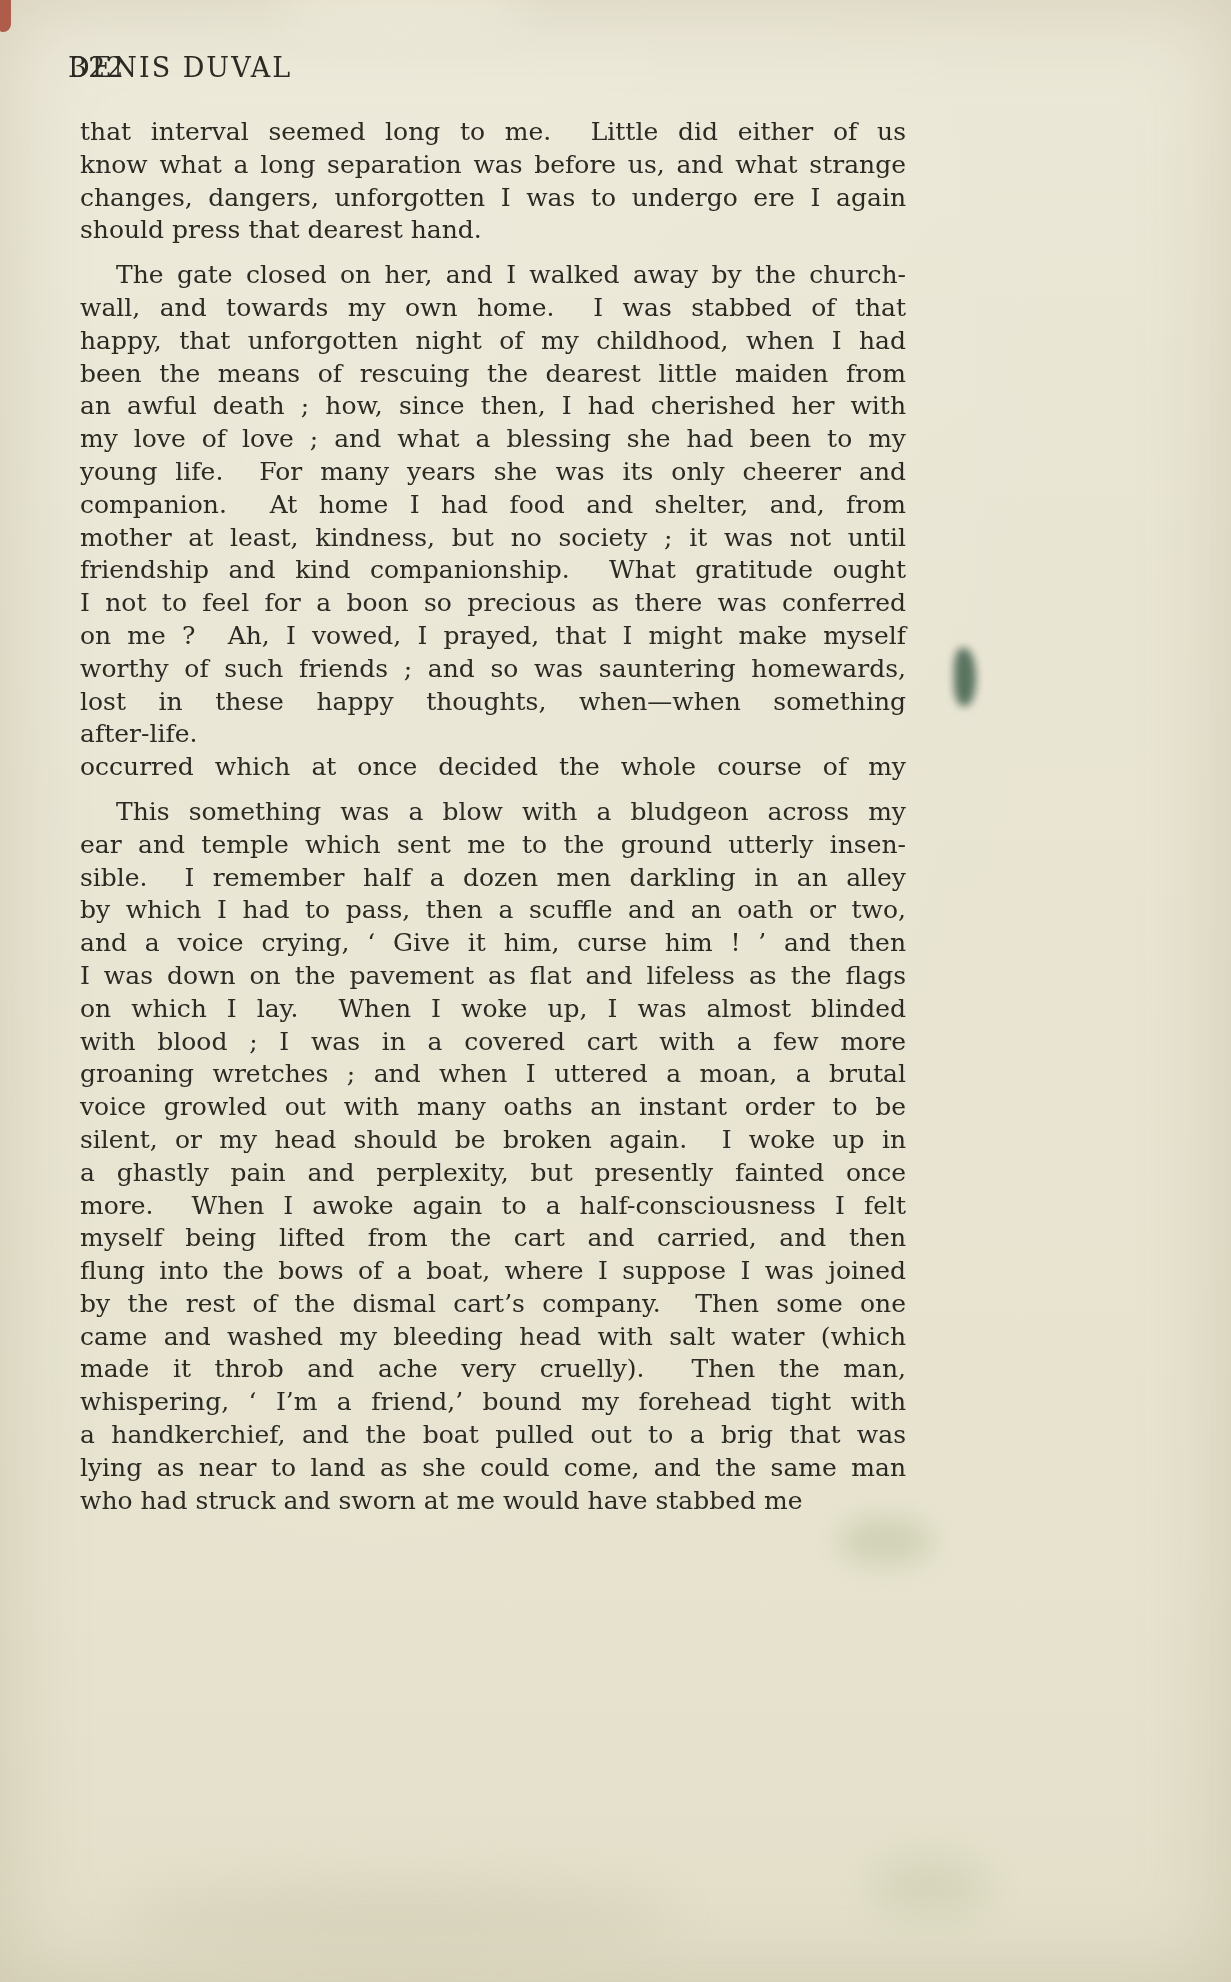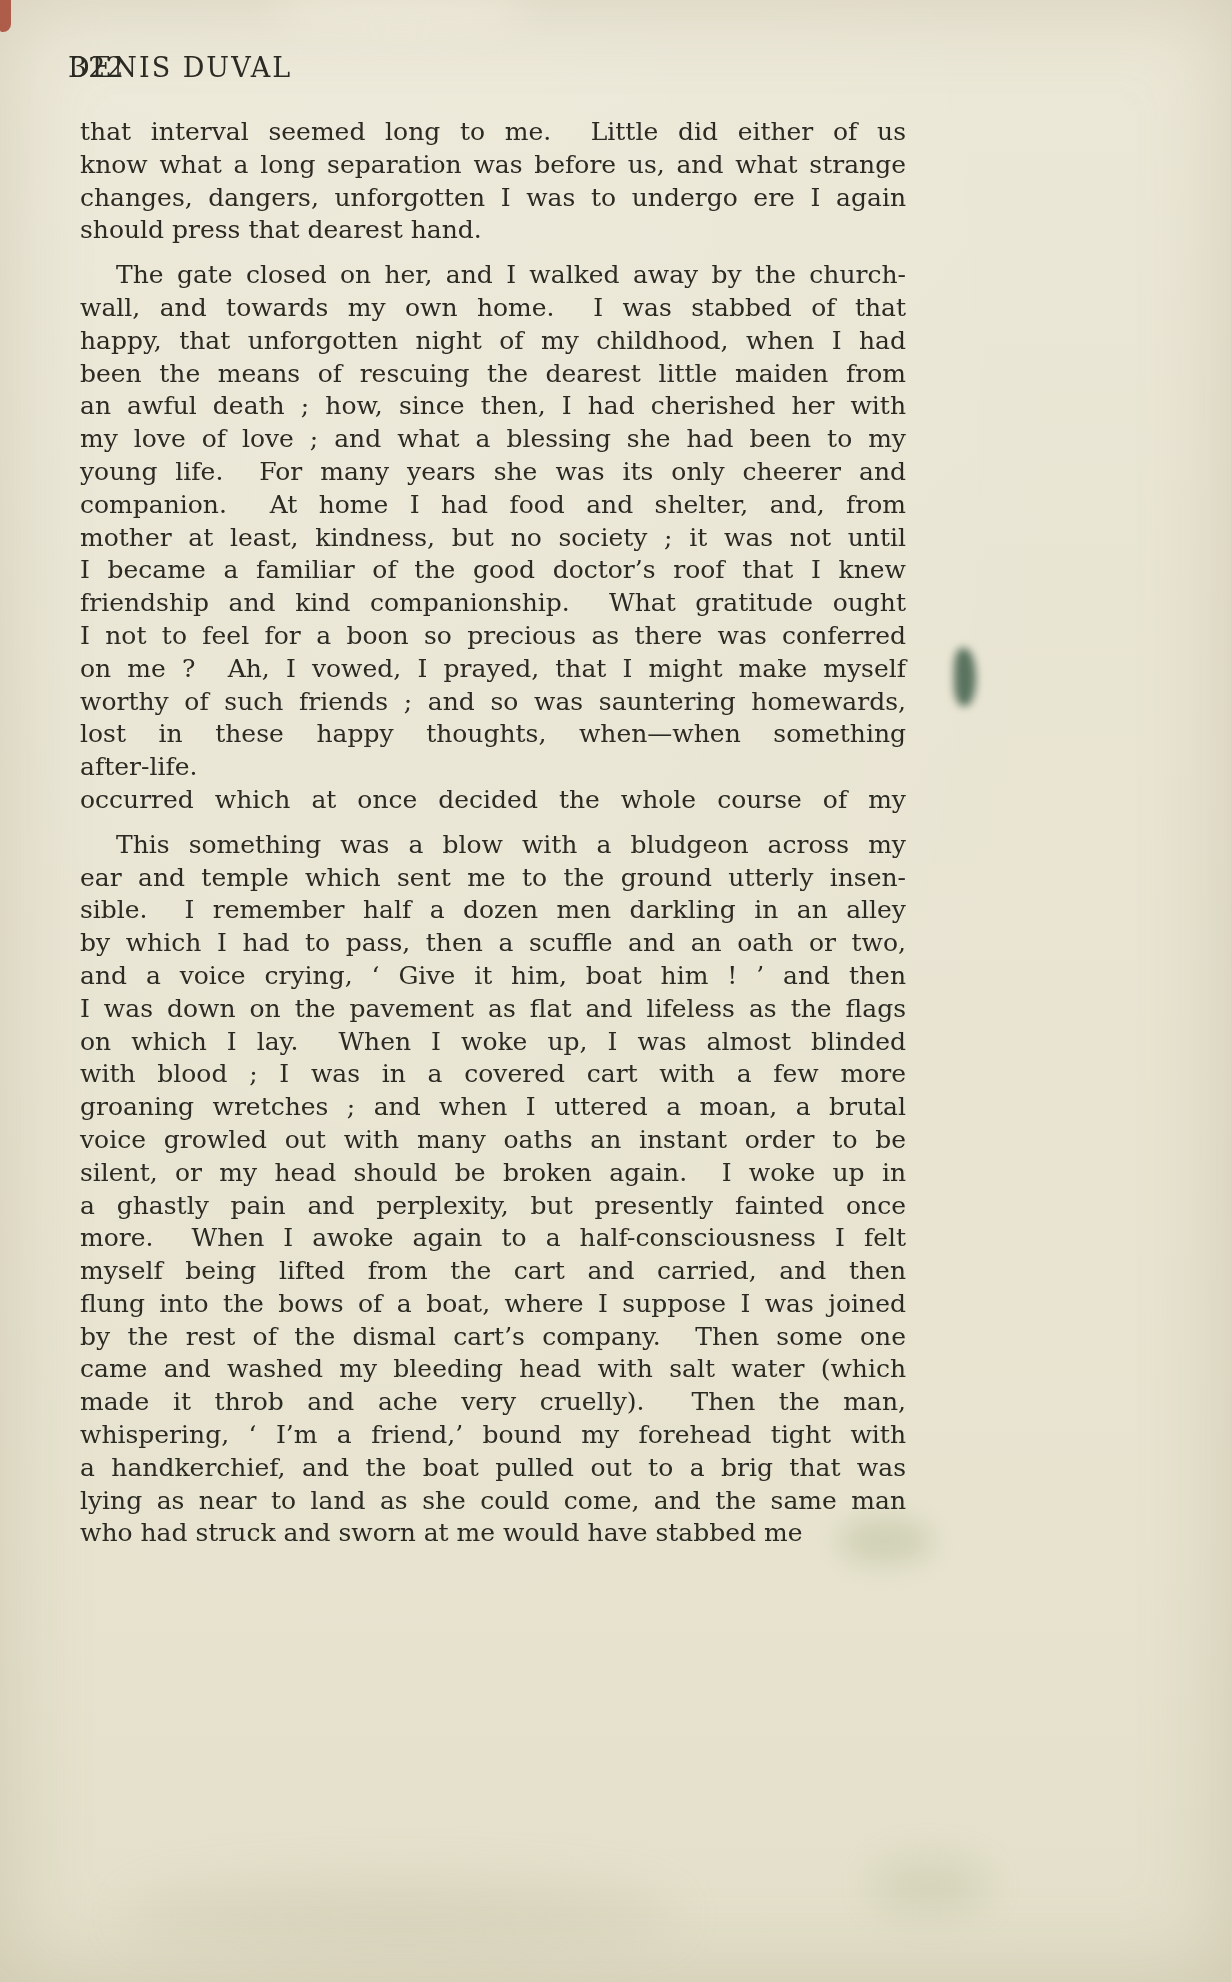--- a/index.html
+++ b/index.html
@@ -134,35 +134,34 @@
         <div class="paragraph">
           <div class="line indent">The gate closed on her, and I walked away by the church-</div>
           <div class="line">wall, and towards my own home.  I was stabbed of that</div>
           <div class="line">happy, that unforgotten night of my childhood, when I had</div>
           <div class="line">been the means of rescuing the dearest little maiden from</div>
           <div class="line">an awful death ; how, since then, I had cherished her with</div>
           <div class="line">my love of love ; and what a blessing she had been to my</div>
           <div class="line">young life.  For many years she was its only cheerer and</div>
           <div class="line">companion.  At home I had food and shelter, and, from</div>
           <div class="line">mother at least, kindness, but no society ; it was not until</div>
-          <div class="line">I became a familiar of the good doctor’s roof that I knew</div>
           <div class="line">friendship and kind companionship.  What gratitude ought</div>
           <div class="line">I not to feel for a boon so precious as there was conferred</div>
           <div class="line">on me ?  Ah, I vowed, I prayed, that I might make myself</div>
           <div class="line">worthy of such friends ; and so was sauntering homewards,</div>
           <div class="line">lost in these happy thoughts, when—when something</div>
           <div class="line last">after-life.</div>
           <div class="line">occurred which at once decided the whole course of my</div>
         </div>
         <div class="paragraph">
           <div class="line indent">This something was a blow with a bludgeon across my</div>
           <div class="line">ear and temple which sent me to the ground utterly insen-</div>
           <div class="line">sible.  I remember half a dozen men darkling in an alley</div>
           <div class="line">by which I had to pass, then a scuffle and an oath or two,</div>
-          <div class="line">and a voice crying, ‘ Give it him, boat him ! ’ and then</div>
+          <div class="line">and a voice crying, ‘ Give it him, curse him ! ’ and then</div>
           <div class="line">I was down on the pavement as flat and lifeless as the flags</div>
           <div class="line">on which I lay.  When I woke up, I was almost blinded</div>
           <div class="line">with blood ; I was in a covered cart with a few more</div>
           <div class="line">groaning wretches ; and when I uttered a moan, a brutal</div>
           <div class="line">voice growled out with many oaths an instant order to be</div>
           <div class="line">silent, or my head should be broken again.  I woke up in</div>
           <div class="line">a ghastly pain and perplexity, but presently fainted once</div>
           <div class="line">more.  When I awoke again to a half-consciousness I felt</div>
           <div class="line">myself being lifted from the cart and carried, and then</div>
           <div class="line">flung into the bows of a boat, where I suppose I was joined</div>

